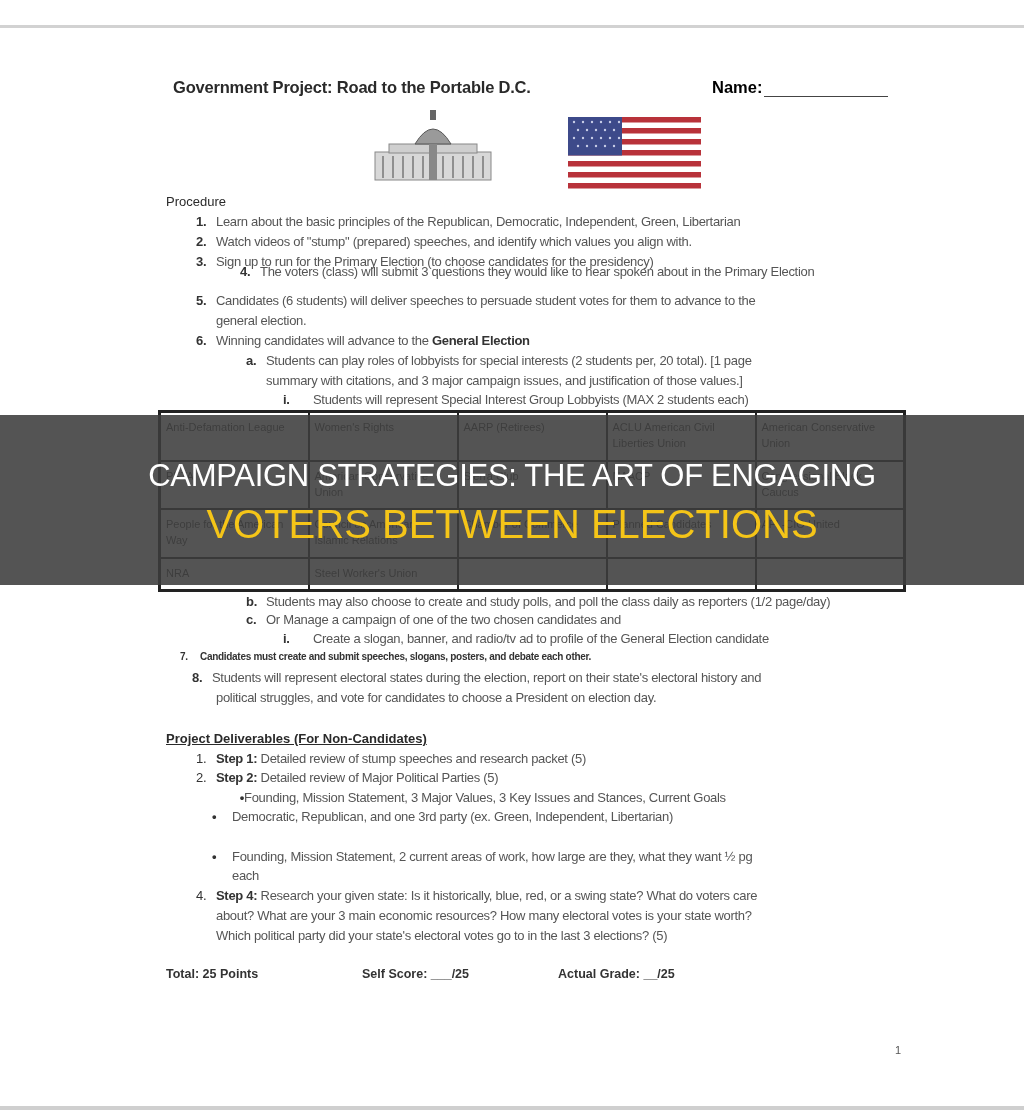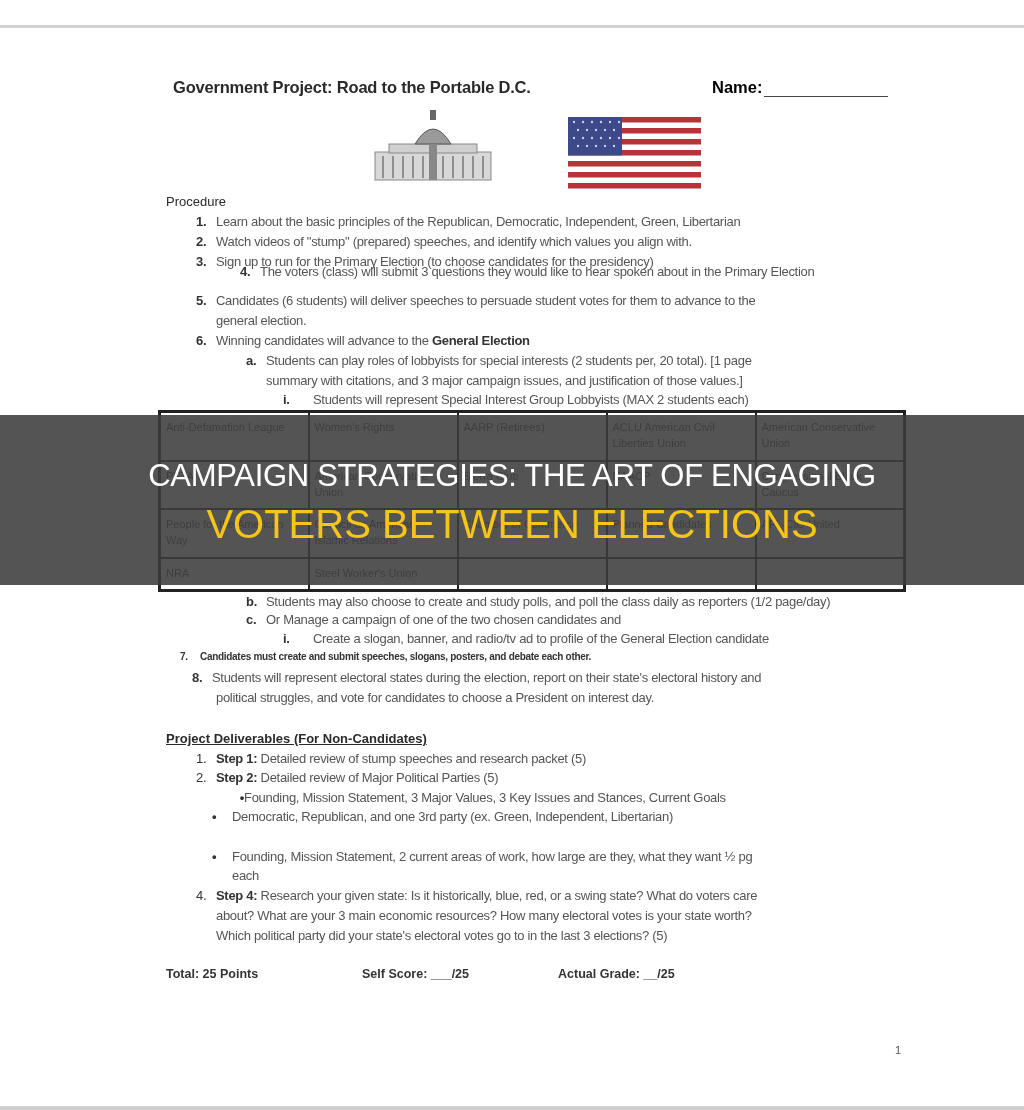--- a/index.html
+++ b/index.html
@@ -139,21 +139,21 @@
       <td></td>
     </tr>
   </tbody>
     </table>
 
   <div class="list-line" style="left:246px;top:594px;"><span class="num">b.</span><span>Students may also choose to create and study polls, and poll the class daily as reporters (1/2 page/day)</span></div>
   <div class="list-line" style="left:246px;top:612px;"><span class="num">c.</span><span>Or Manage a campaign of one of the two chosen candidates and</span></div>
   <div class="list-line" style="left:283px;top:631px;"><span class="num" style="width:30px">i.</span><span>Create a slogan, banner, and radio/tv ad to profile of the General Election candidate</span></div>
   <div class="list-line bold" style="left:180px;top:651px;font-size:10px;"><span class="num">7.</span><span>Candidates must create and submit speeches, slogans, posters, and debate each other.</span></div>
   <div class="list-line" style="left:192px;top:670px;"><span class="num">8.</span><span>Students will represent electoral states during the election, report on their state's electoral history and</span></div>
-  <div class="list-line" style="left:216px;top:690px;">political struggles, and vote for candidates to choose a President on interest day.</div>
+  <div class="list-line" style="left:216px;top:690px;">political struggles, and vote for candidates to choose a President on election day.</div>
 
   <div class="deliv-heading">Project Deliverables (For Non-Candidates)</div>
 
   <div class="list-line" style="left:196px;top:751px;"><span class="num" style="font-weight:normal">1.</span><span class="bold">Step 1:</span><span> Detailed review of stump speeches and research packet (5)</span></div>
   <div class="list-line" style="left:196px;top:770px;"><span class="num" style="font-weight:normal">2.</span><span class="bold">Step 2:</span><span> Detailed review of Major Political Parties (5)</span></div>
   <div class="list-line" style="left:224px;top:790px;text-align:right;"><span class="num">•</span><span>Founding, Mission Statement, 3 Major Values, 3 Key Issues and Stances, Current Goals</span></div>
   <div class="list-line" style="left:212px;top:809px;"><span class="num">•</span><span>Democratic, Republican, and one 3rd party (ex. Green, Independent, Libertarian)</span></div>
   <div class="list-line" style="left:212px;top:849px;"><span class="num">•</span><span>Founding, Mission Statement, 2 current areas of work, how large are they, what they want ½ pg</span></div>
   <div class="list-line" style="left:232px;top:868px;">each</div>
   <div class="list-line" style="left:196px;top:888px;"><span class="num" style="font-weight:normal">4.</span><span class="bold">Step 4:</span><span> Research your given state: Is it historically, blue, red, or a swing state? What do voters care</span></div>

